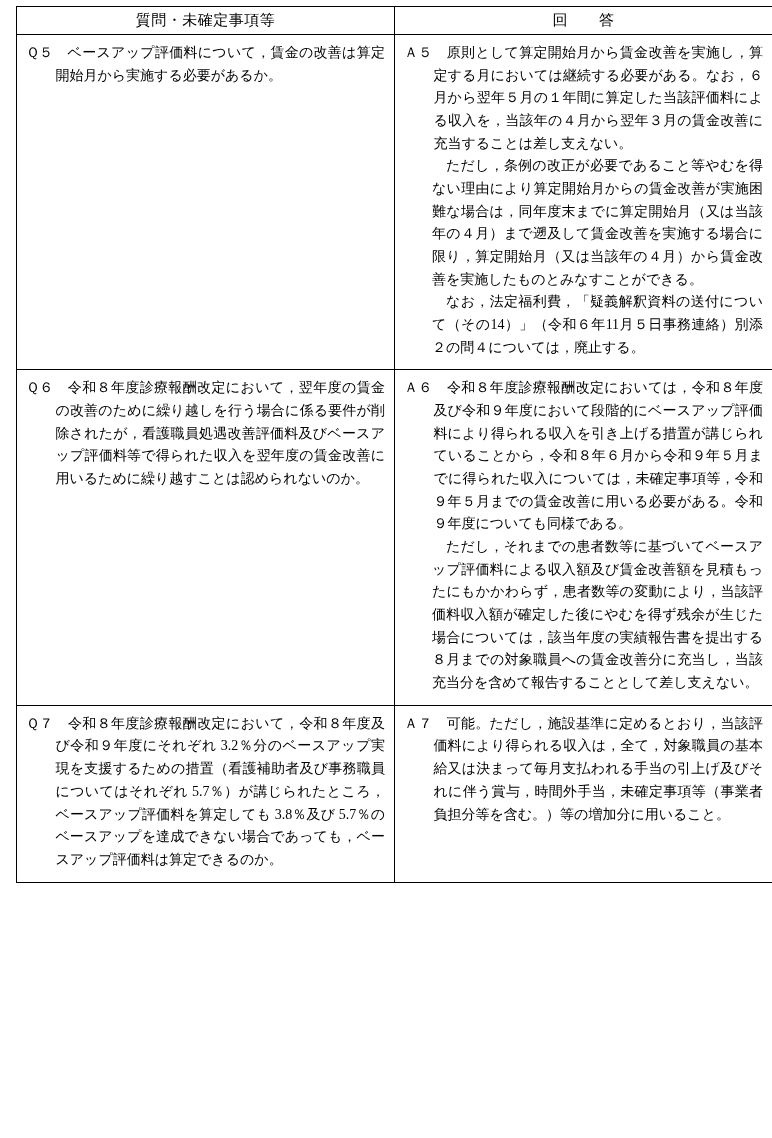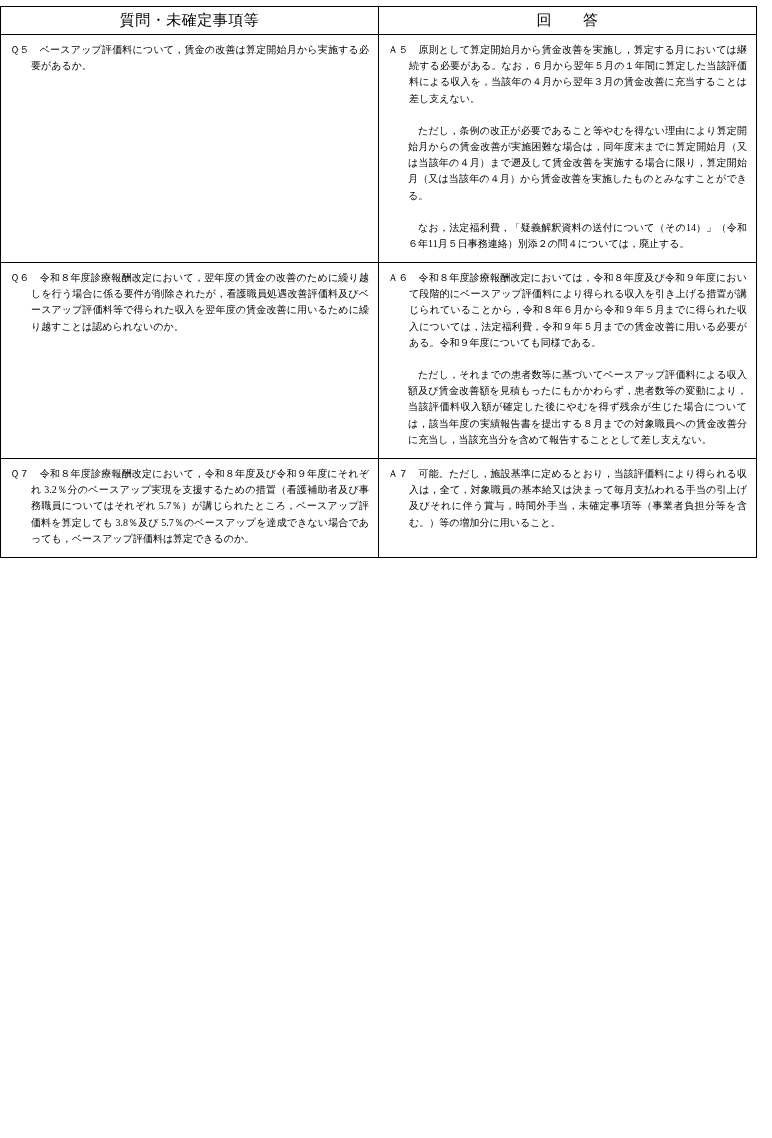--- a/index.html
+++ b/index.html
@@ -11,21 +11,21 @@
     width: 772px;
     height: 1138px;
     font-family: "Liberation Serif", "DejaVu Serif", serif;
     color: #000000;
   }
   .page {
     position: relative;
     width: 772px;
     height: 1138px;
     box-sizing: border-box;
-    padding: 6px 8px 0 0;
+    padding: 6px 8px 0 16px;
   }
   table.qa {
     border-collapse: collapse;
     width: 756px;
     table-layout: fixed;
   }
   table.qa col.c1 { width: 378px; }
   table.qa col.c2 { width: 378px; }
   table.qa th, table.qa td {
     border: 1px solid #000000;
@@ -38,31 +38,31 @@
     font-size: 15px;
     letter-spacing: 0.5px;
     padding: 4px 0 5px 0;
   }
   .hdr-inner {
     display: block;
     line-height: 1.2;
   }
   .cell {
     padding: 7px 9px 10px 9px;
-    font-size: 10px;
+    font-size: 14px;
     line-height: 1.62;
     text-align: justify;
     text-justify: inter-ideograph;
   }
   .para {
     margin: 0;
     text-indent: 0;
   }
   .para + .para {
-    margin-top: 16px;
+    margin-top: 0;
   }
   .indent-body {
     display: block;
     padding-left: 2.1em;
     text-indent: -2.1em;
   }
   .cont-a {
     display: block;
     padding-left: 2.0em;
     text-indent: 1em;
@@ -114,21 +114,21 @@
         <td>
           <div class="cell">
             <p class="para">
                 <span class="indent-body">Ｑ６　令和８年度診療報酬改定において，翌年度の賃金の改善のために繰り越しを行う場合に係る要件が削除されたが，看護職員処遇改善評価料及びベースアップ評価料等で得られた収入を翌年度の賃金改善に用いるために繰り越すことは認められないのか。</span>
               </p>
           </div>
         </td>
         <td>
           <div class="cell">
             <p class="para">
-                <span class="indent-body">Ａ６　令和８年度診療報酬改定においては，令和８年度及び令和９年度において段階的にベースアップ評価料により得られる収入を引き上げる措置が講じられていることから，令和８年６月から令和９年５月までに得られた収入については，法定福利費，令和９年５月までの賃金改善に用いる必要がある。令和９年度についても同様である。</span>
+                <span class="indent-body">Ａ６　令和８年度診療報酬改定においては，令和８年度及び令和９年度において段階的にベースアップ評価料により得られる収入を引き上げる措置が講じられていることから，令和８年６月から令和９年５月までに得られた収入については，未確定事項等，令和９年５月までの賃金改善に用いる必要がある。令和９年度についても同様である。</span>
               </p>
             <p class="para">
                 <span class="cont-a">ただし，それまでの患者数等に基づいてベースアップ評価料による収入額及び賃金改善額を見積もったにもかかわらず，患者数等の変動により，当該評価料収入額が確定した後にやむを得ず残余が生じた場合については，該当年度の実績報告書を提出する８月までの対象職員への賃金改善分に充当し，当該充当分を含めて報告することとして差し支えない。</span>
               </p>
           </div>
         </td>
       </tr>
       <tr>
         <td>
           <div class="cell">

